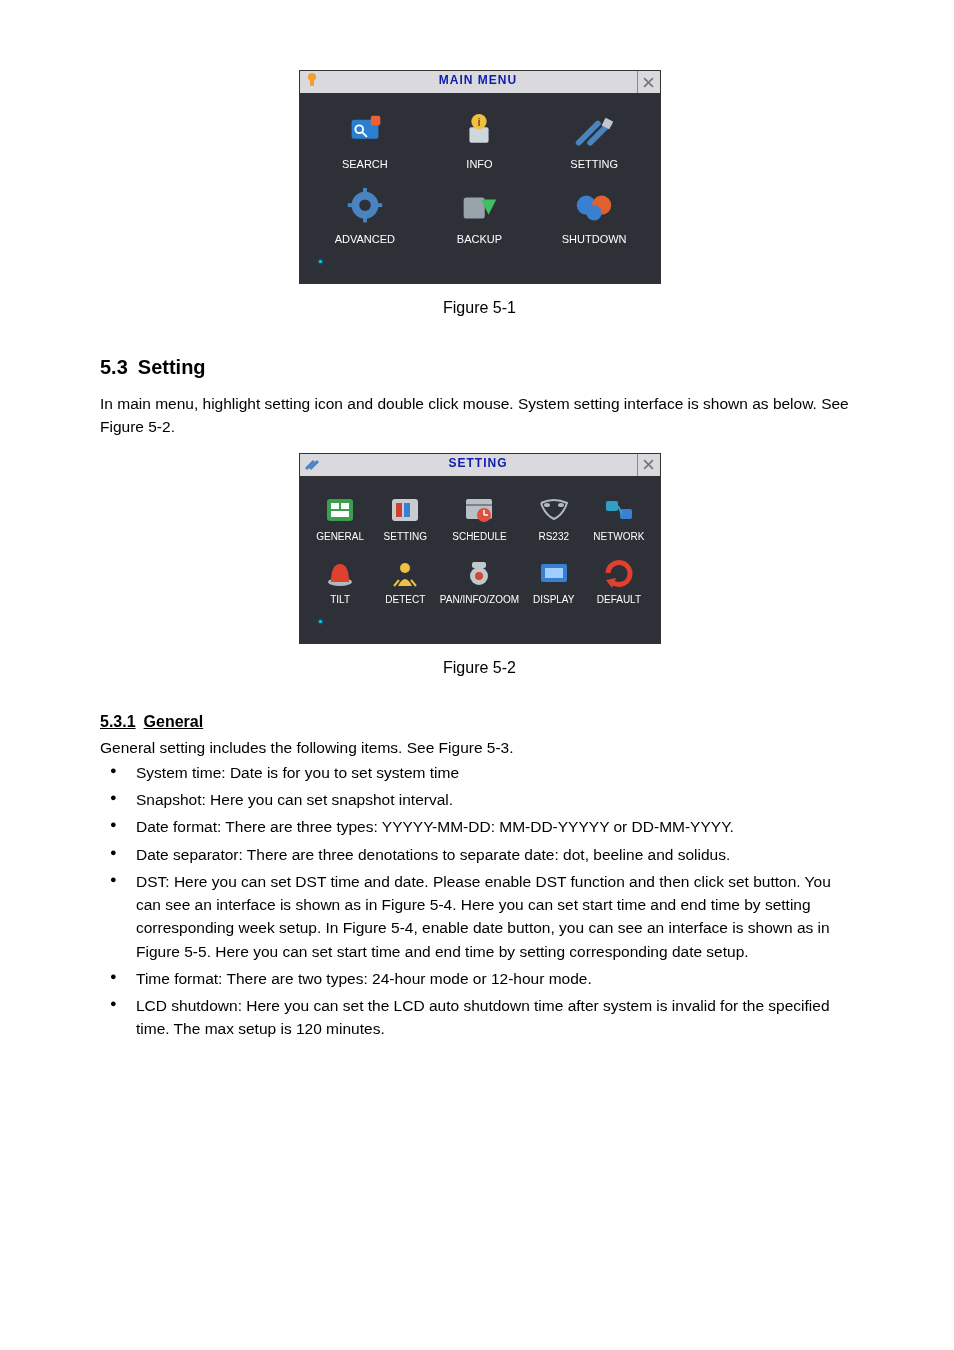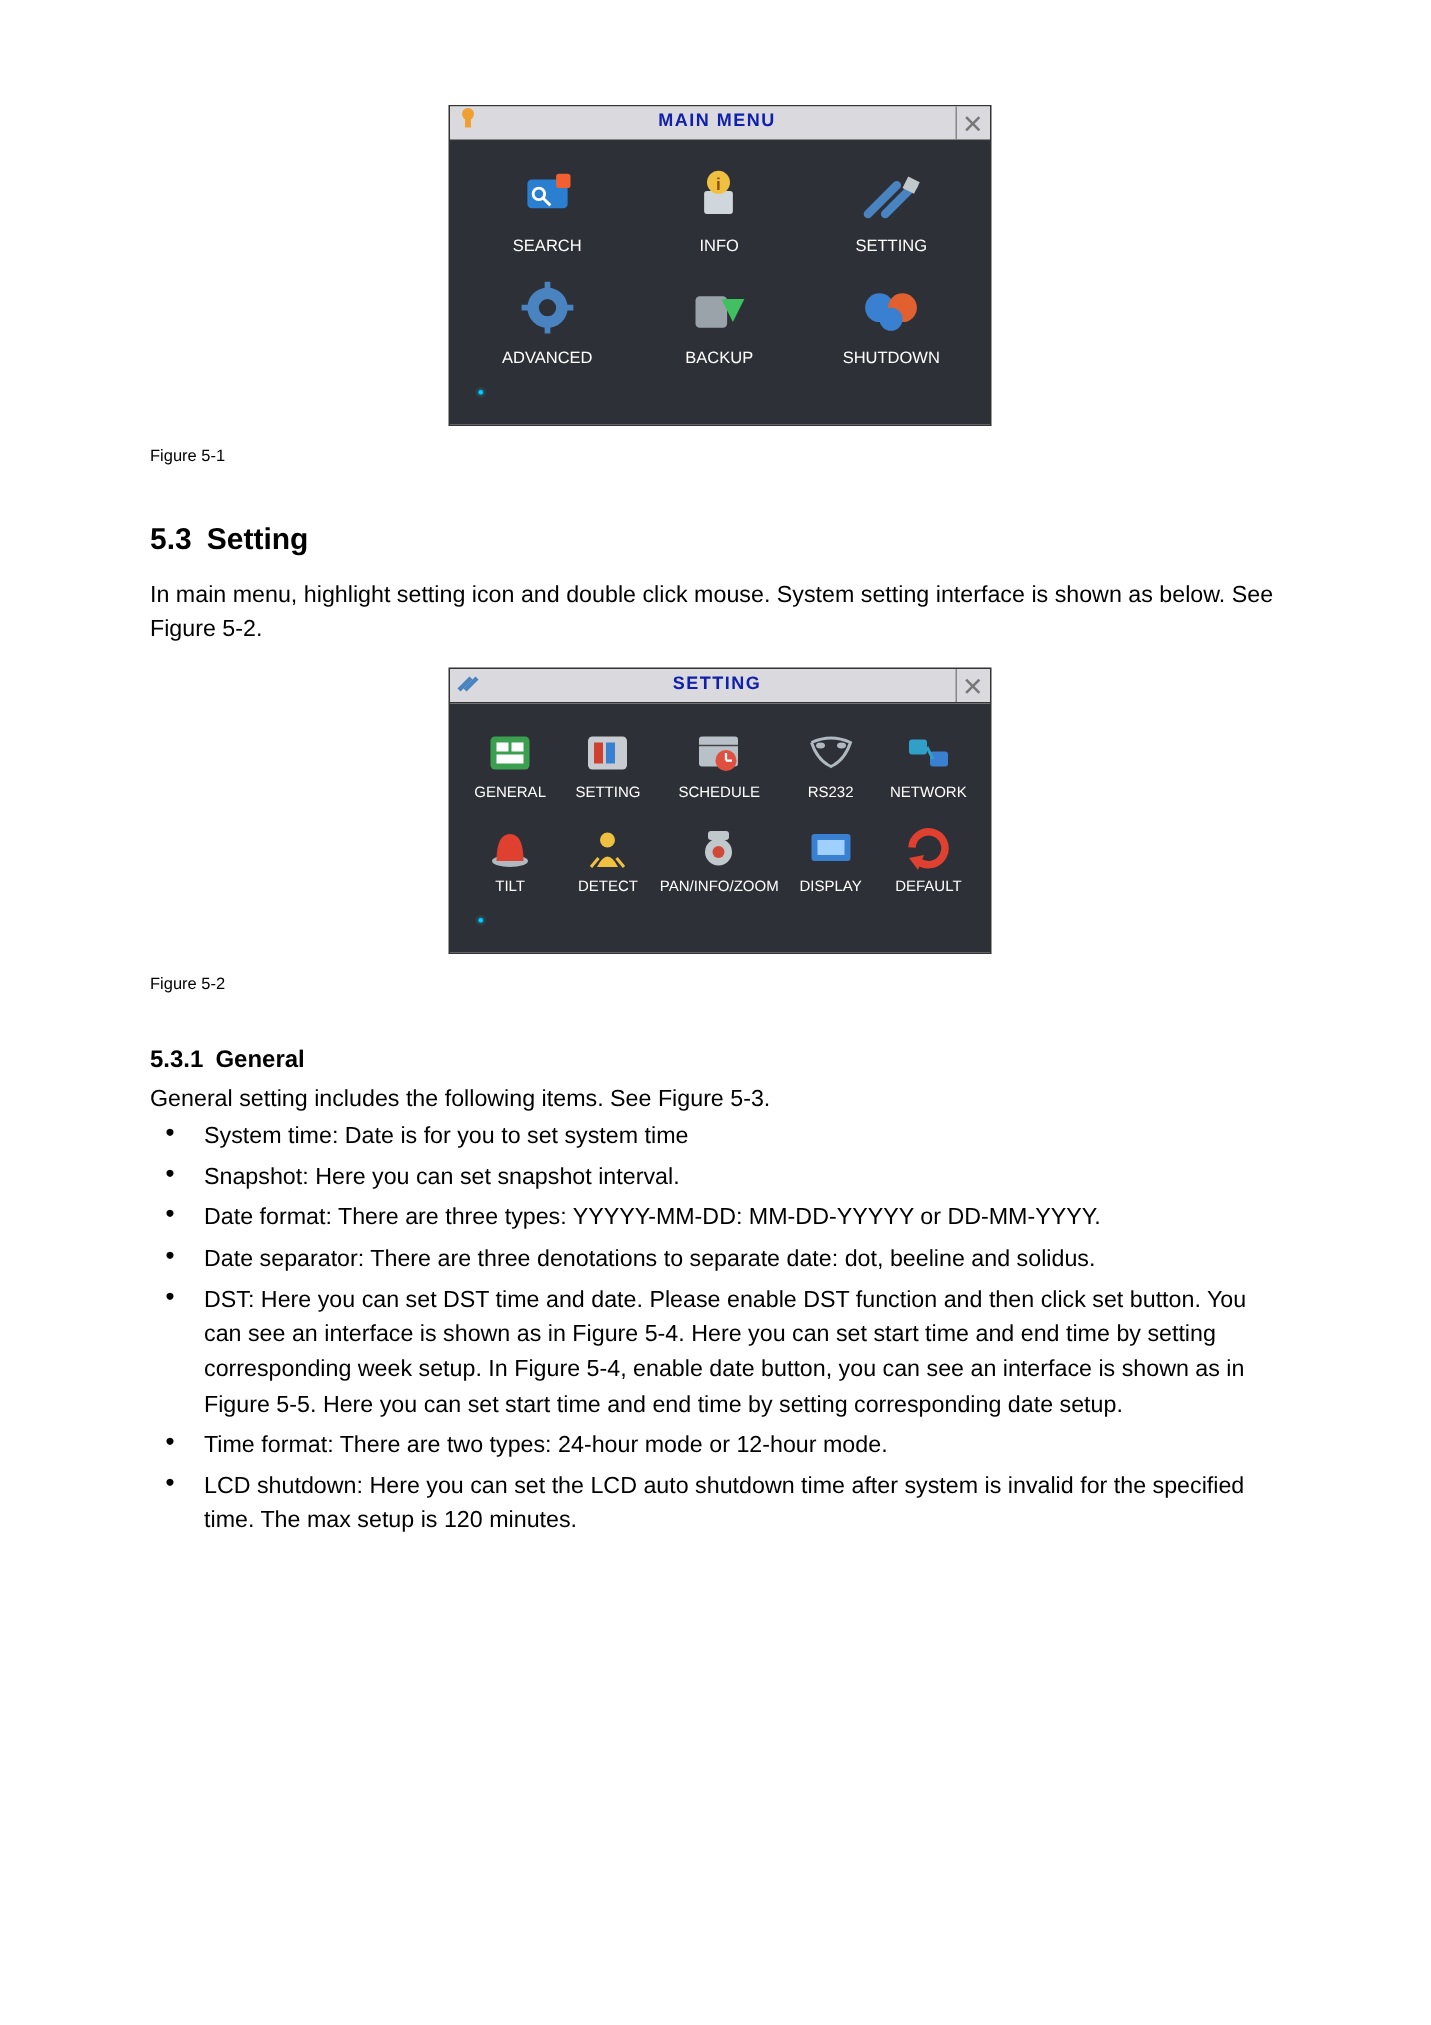--- a/index.html
+++ b/index.html
@@ -108,38 +108,40 @@
     position: absolute;
     left: 3px;
     top: 3px;
     width: 3px;
     height: 3px;
     background: #00d0ff;
     box-shadow: 0 0 3px #00d0ff;
     border-radius: 50%;
   }
   .caption {
+    text-align: center;
     margin: 8px 0 30px 0;
-    font-size: 11px;
+    font-size: 16px;
   }
   .h2 {
     font-size: 20px;
     font-weight: bold;
     margin: 32px 0 10px 0;
   }
   .h2 .num {
     margin-right: 10px;
   }
   .para {
     margin: 4px 0 14px 0;
   }
   .h3 {
     font-size: 16px;
     font-weight: bold;
     margin: 8px 0 2px 0;
+    text-decoration: underline;
   }
   .h3 .num {
     margin-right: 8px;
   }
   ul.bullets {
     list-style: none;
     padding: 0;
     margin: 2px 0 0 0;
   }
   ul.bullets li {

